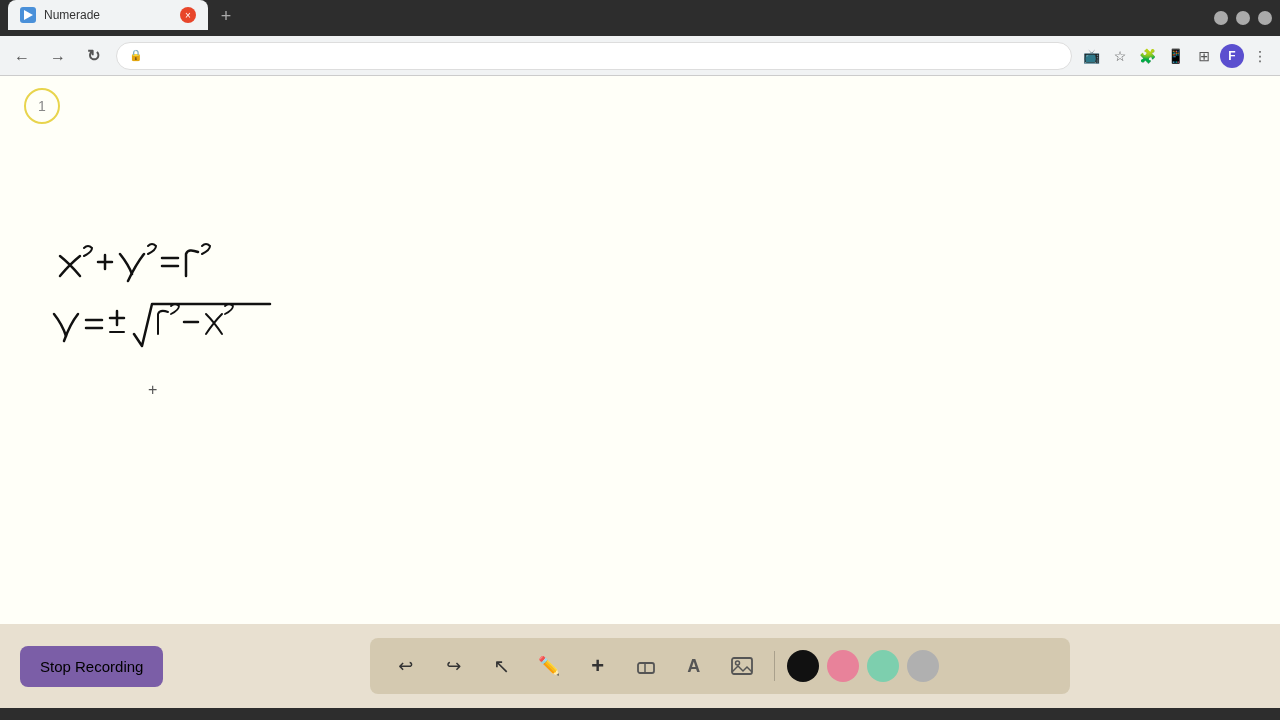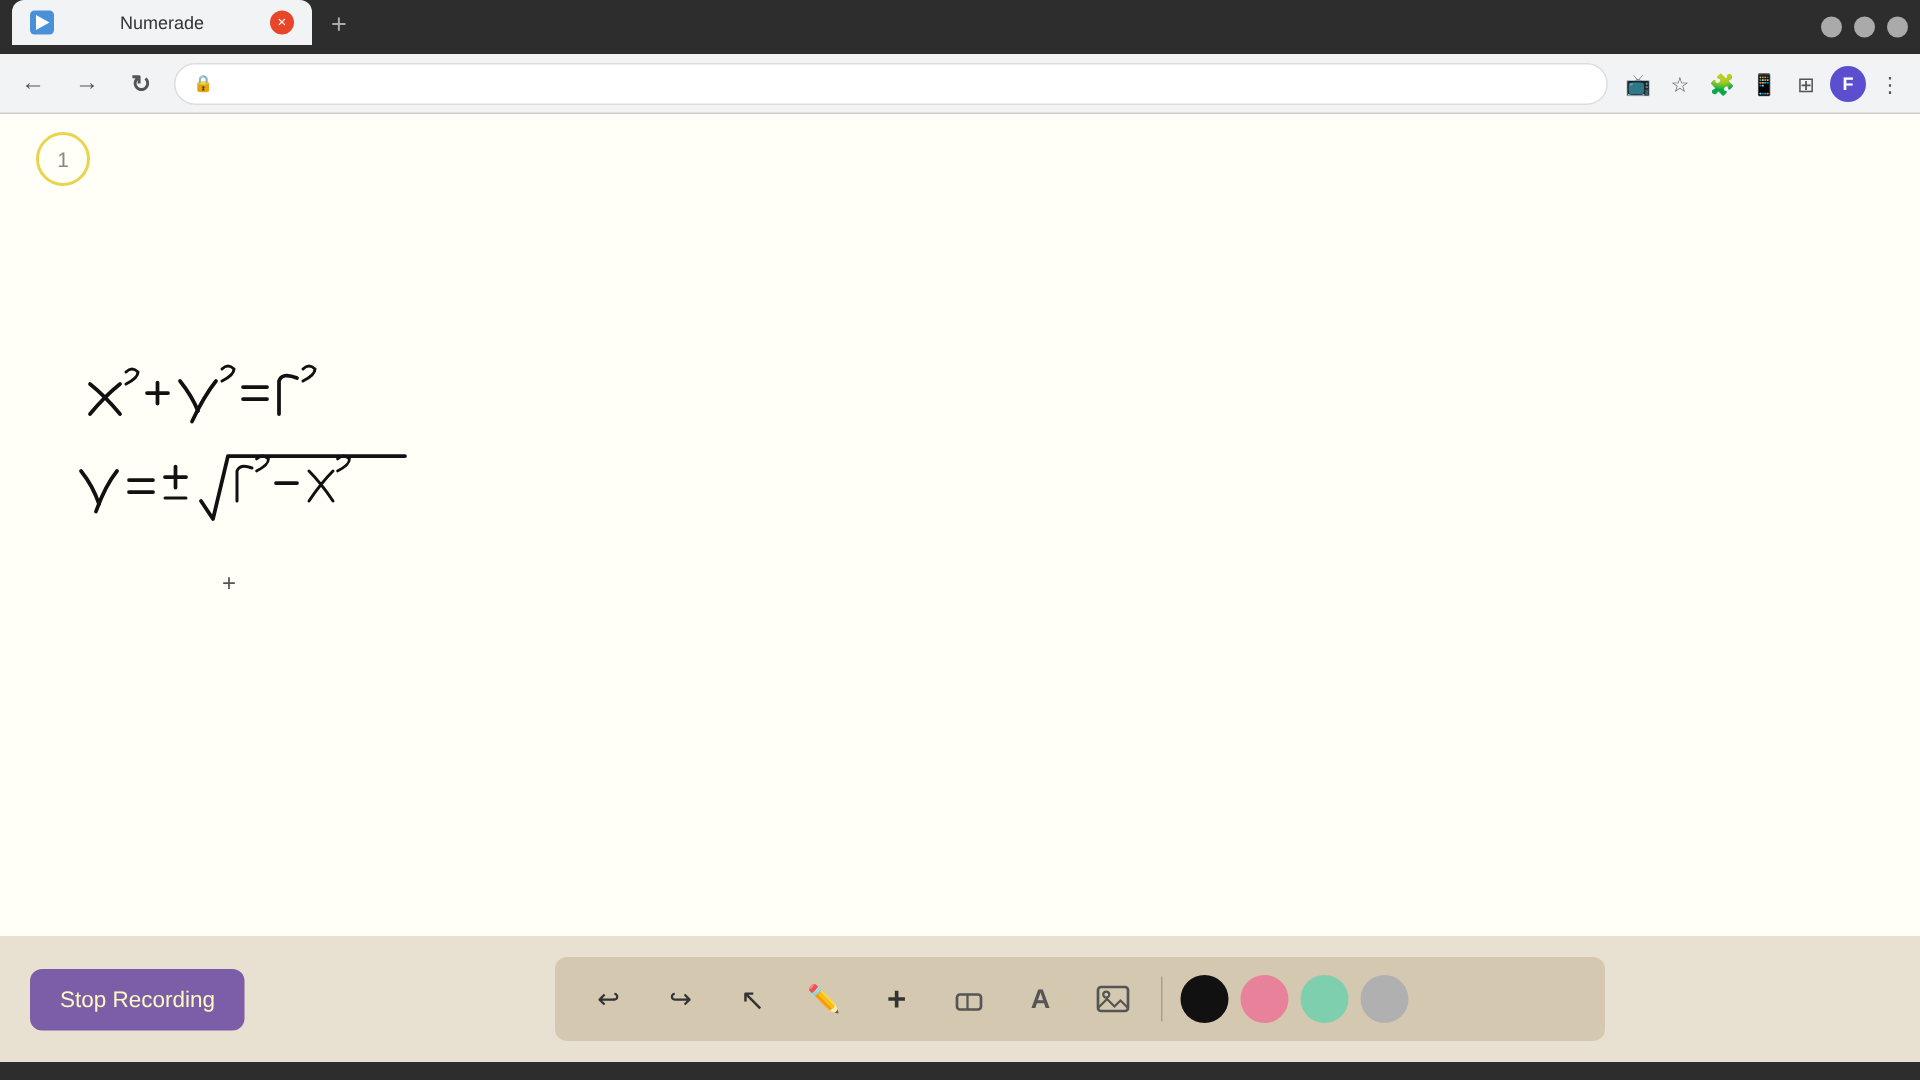--- a/index.html
+++ b/index.html
@@ -10,21 +10,20 @@
       background: #2d2d2d;
       height: 36px;
       padding: 0 8px;
     }
     .tab-bar {
       display: flex;
       align-items: flex-end;
       padding: 0 8px;
       background: #2d2d2d;
       height: 24px;
-      text-align: center;
     }
     .tab {
       display: flex;
       align-items: center;
       background: #f1f3f4;
       border-radius: 8px 8px 0 0;
       padding: 0 12px;
       height: 30px;
       min-width: 200px;
       gap: 8px;
@@ -167,21 +166,21 @@
       height: 84px;
       background: #e8e0d0;
       display: flex;
       align-items: center;
       padding: 0 20px;
       gap: 16px;
     }
 
     .stop-recording-btn {
       background: #7b5ea7;
-      color: #fef9c3;
+      color: #000000;
       border: none;
       border-radius: 8px;
       padding: 12px 20px;
       font-size: 15px;
       cursor: pointer;
       font-weight: 500;
       white-space: nowrap;
     }
 
     .toolbar {

